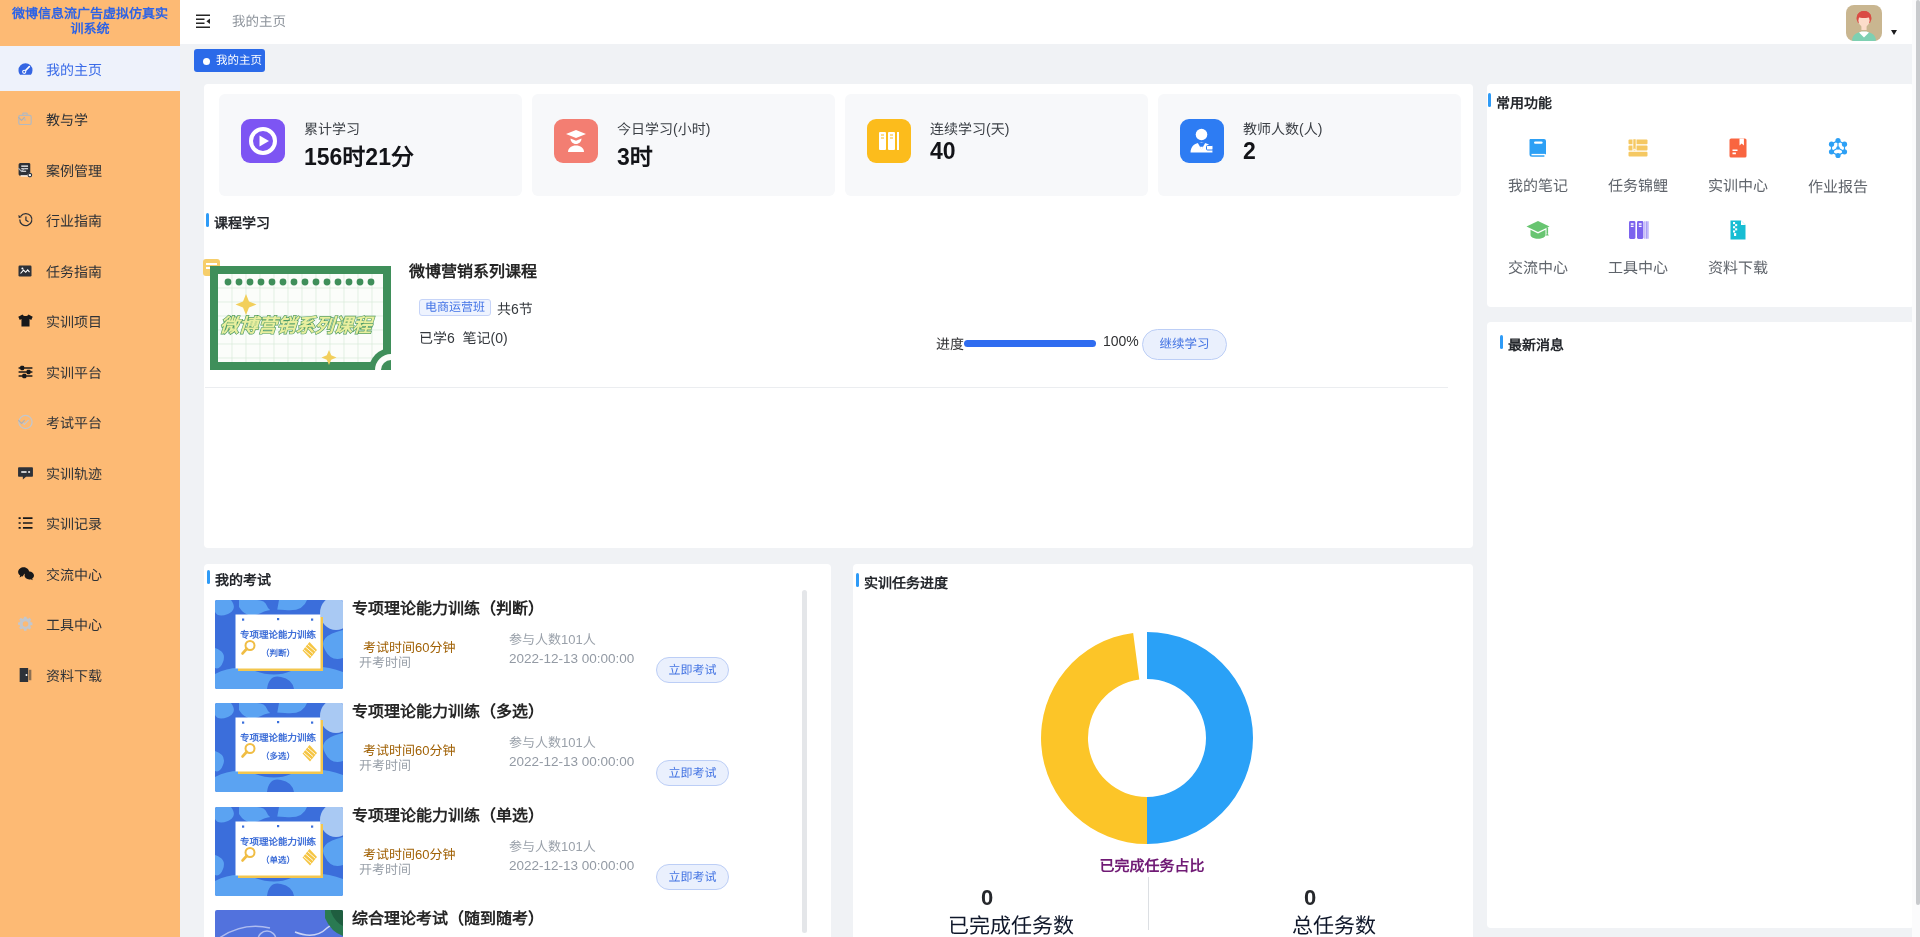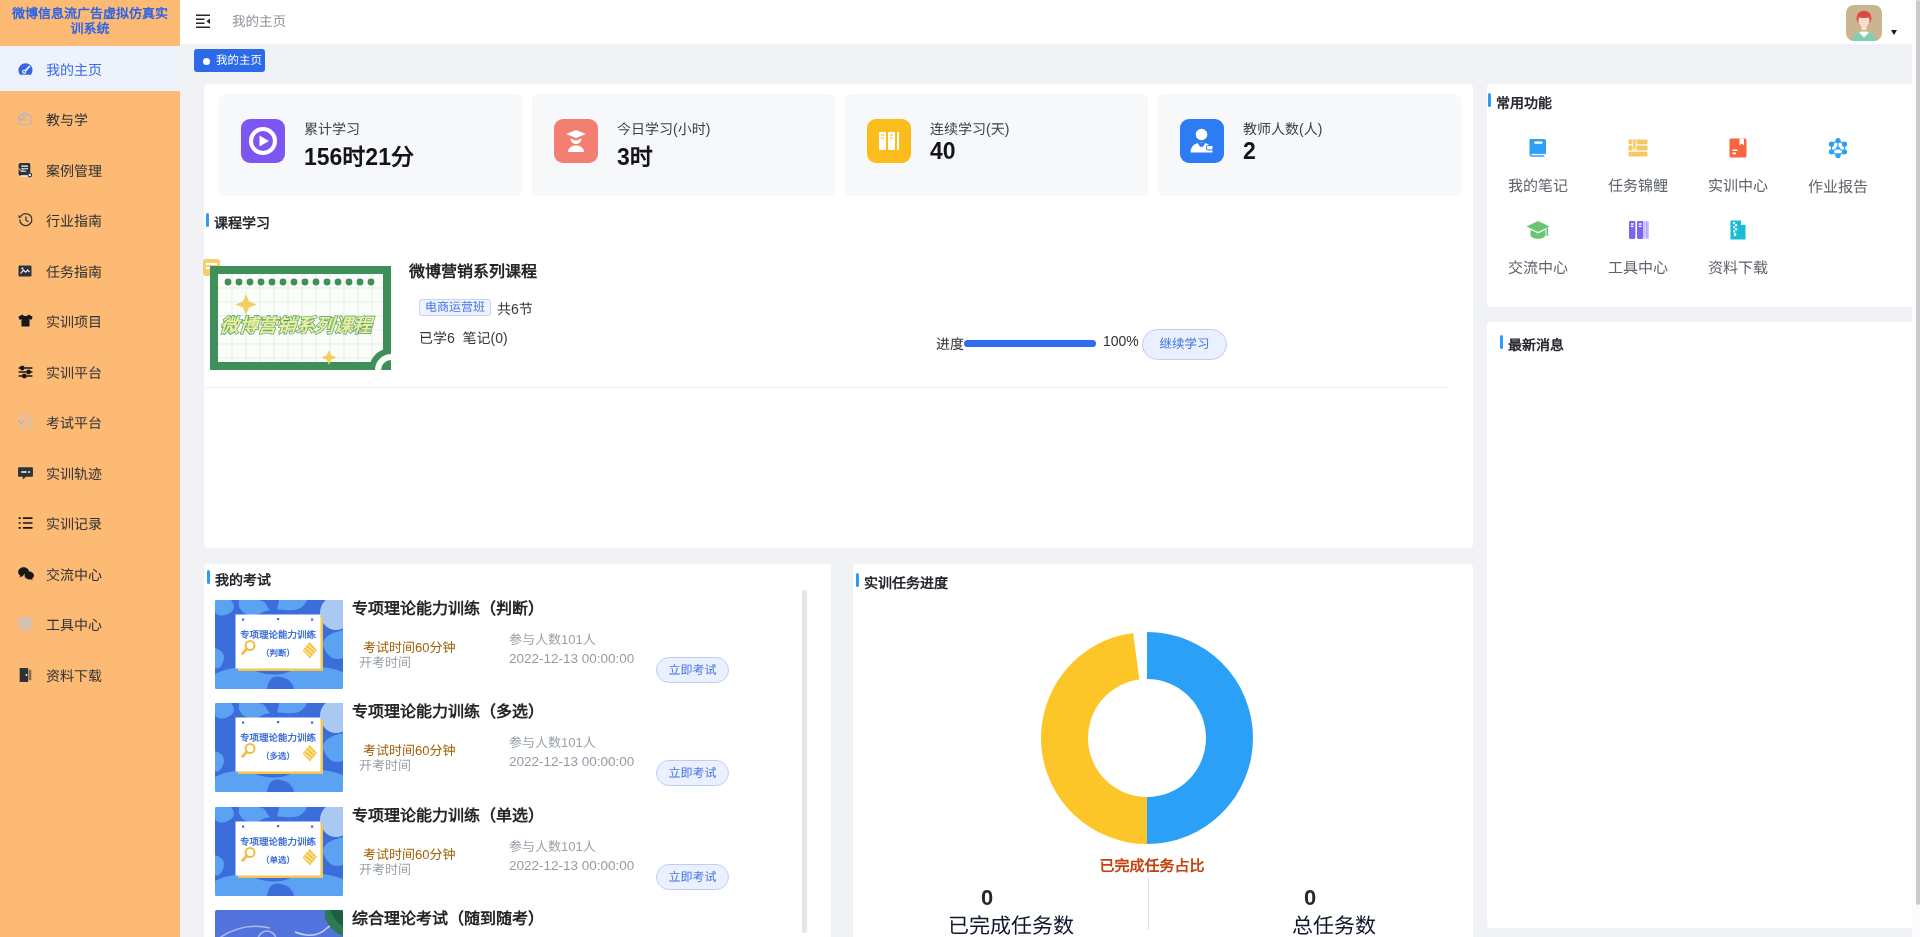--- a/index.html
+++ b/index.html
@@ -52,21 +52,21 @@
 .exItem .thumb { position:absolute; left:0; top:0; width:128px; height:89px; border-radius:2px; overflow:hidden; }
 .exItem .t { position:absolute; left:137px; top:-5px; font-size:16px; font-weight:bold; color:#262626; }
 .exItem .m1 { position:absolute; left:148px; top:28.5px; font-size:13px; color:#a16207;margin-top:8px; }
 .exItem .m2 { position:absolute; left:294px; top:28.5px; font-size:13px; color:#9aa1aa; }
 .exItem .m3 { position:absolute; left:144px; top:51.5px; font-size:13px; color:#9aa1aa; }
 .exItem .m4 { position:absolute; left:294px; top:51px; font-size:13.5px; color:#939aa4; }
 .exItem .btn { position:absolute; left:441px; top:57px; width:73px; height:26px; border:1px solid #bccef6; border-radius:13px; background:#eaf0fd; color:#4474e3; font-size:12px; text-align:center; line-height:24px; }
 #examScroll { position:absolute; left:802px; top:590px; width:5px; height:343px; background:#e4e6e9; border-radius:3px; }
 
 #donut { position:absolute; left:1041px; top:632px; }
-#donutLab { position:absolute; left:842px; top:854px; width:620px; text-align:center; font-size:15px; font-weight:bold; color:#c2410c; }
+#donutLab { position:absolute; left:842px; top:854px; width:620px; text-align:center; font-size:15px; font-weight:bold; color:#701a75; }
 .cstat { position:absolute; width:310px; text-align:center; }
 .cstat .n { font-size:22px; font-weight:bold; color:#26282c; }
 .cstat .l { font-size:21px; color:#0f172a; margin-top:-2px;padding-left:48px; }
 #cdiv { position:absolute; left:1148px; top:877px; width:1px; height:53px; background:#dcdfe3; }
 
 .fitem { position:absolute; width:100px; text-align:center; }
 .fitem .lb { font-size:15px; color:#5f646b; margin-top:10px; }
 
 #sbTrack { position:absolute; left:1912px; top:0; width:8px; height:937px; background:#fbfbfc; z-index:9; }
 #sbThumb { position:absolute; left:1916px; top:0; width:4px; height:905px; background:#c8cacd; border-radius:2px; z-index:10; }

